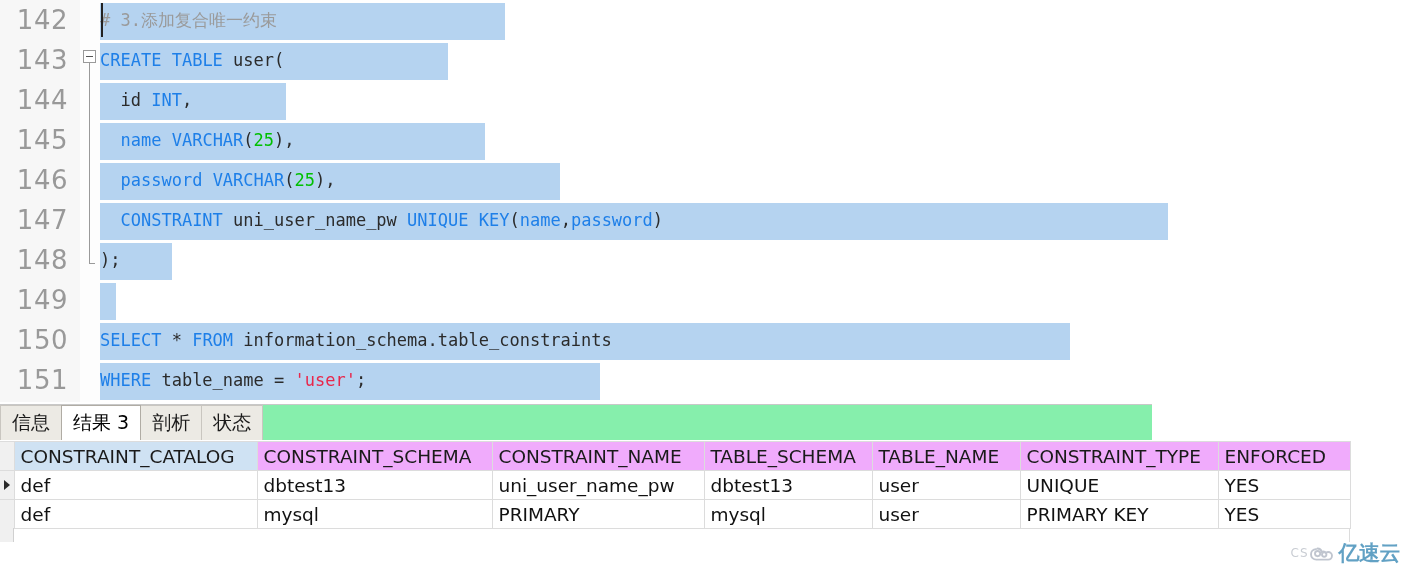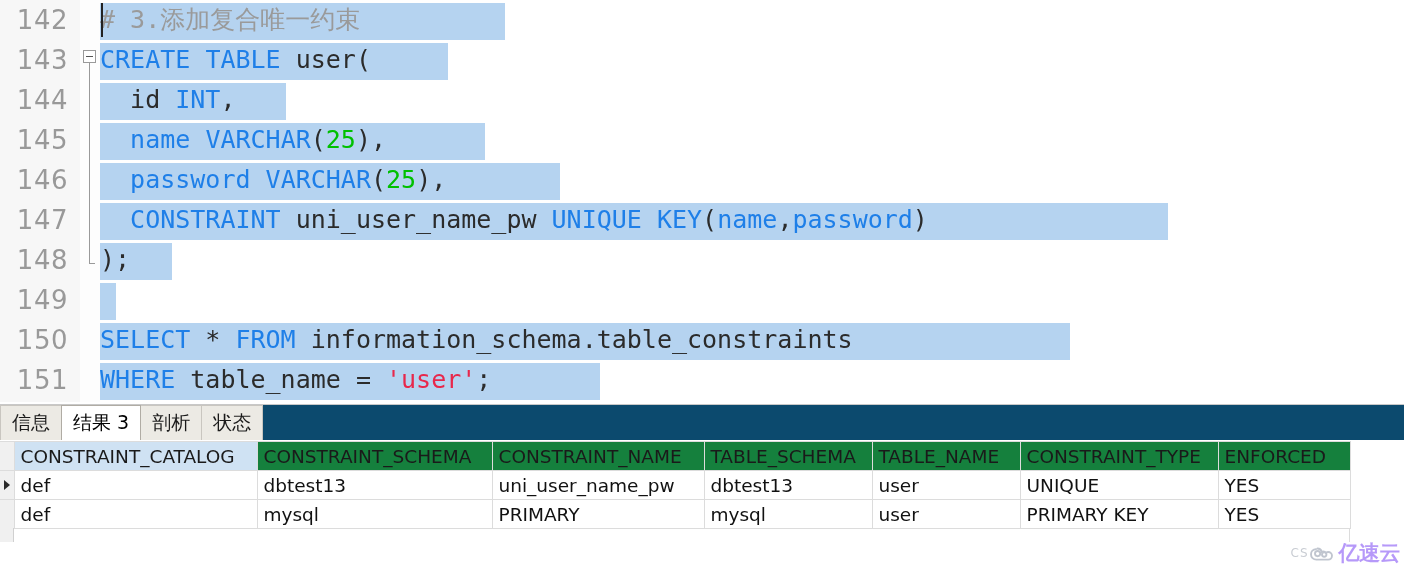--- a/index.html
+++ b/index.html
@@ -56,21 +56,21 @@
     color: #999999;
     font-family: "DejaVu Sans", sans-serif;
     font-size: 26px;
     line-height: 40px;
     letter-spacing: 0.5px;
   }
   .ltext {
     position: absolute;
     left: 100px;
     font-family: "DejaVu Sans Mono", monospace;
-    font-size: 25px;
+    font-size: 17px;
     line-height: 40px;
     white-space: pre;
     color: #2b2b2b;
   }
   .sel {
     position: absolute;
     top: 3px;
     height: 37px;
     background: #b5d3f0;
     z-index: 0;
@@ -118,23 +118,23 @@
     position: absolute;
     width: 2px;
     background: #222;
     z-index: 4;
   }
 
   
   #tabbar {
     position: absolute;
     left: 0; top: 404px;
-    width: 1404px;
+    width: 1152px;
     height: 36px;
-    background: #0c4a6e;
+    background: #86efac;
     border-top: 1px solid #c8c8c8;
   }
   .tabstrip {
     position: absolute;
     left: 0; top: 0;
     height: 35px;
     display: flex;
     align-items: stretch;
   }
   .tab {
@@ -189,21 +189,21 @@
     padding: 0 0 0 6px;
     font-weight: normal;
     font-size: 18.5px;
     color: #111;
     height: 29px;
     box-sizing: border-box;
     overflow: hidden;
     white-space: nowrap;
   }
   .grid-table thead th {
-    background: #15803d;
+    background: #f0abfc;
     border-top: 1px solid #dcdcdc;
     color: #1a1a1a;
   }
   .grid-table thead th.hl {
     background: #cfe2f3;
   }
   .rowhdr {
     width: 14px;
     min-width: 14px;
     padding: 0 !important;
@@ -254,21 +254,21 @@
   .wm-cs {
     font-family: "DejaVu Sans", sans-serif;
     font-size: 12px;
     color: #a8aeb8;
     letter-spacing: 1px;
   }
   .wm-logo { display: block; }
   .wm-text {
     font-family: "DejaVu Sans", sans-serif;
     font-size: 21px;
-    color: #8b5cf6;
+    color: #0369a1;
     font-weight: 600;
     letter-spacing: -0.5px;
   }
 </style>
 </head>
 <body>
 
 <div id="editor">
   <div class="gutter"></div>
   <div class="fold-strip"></div>

